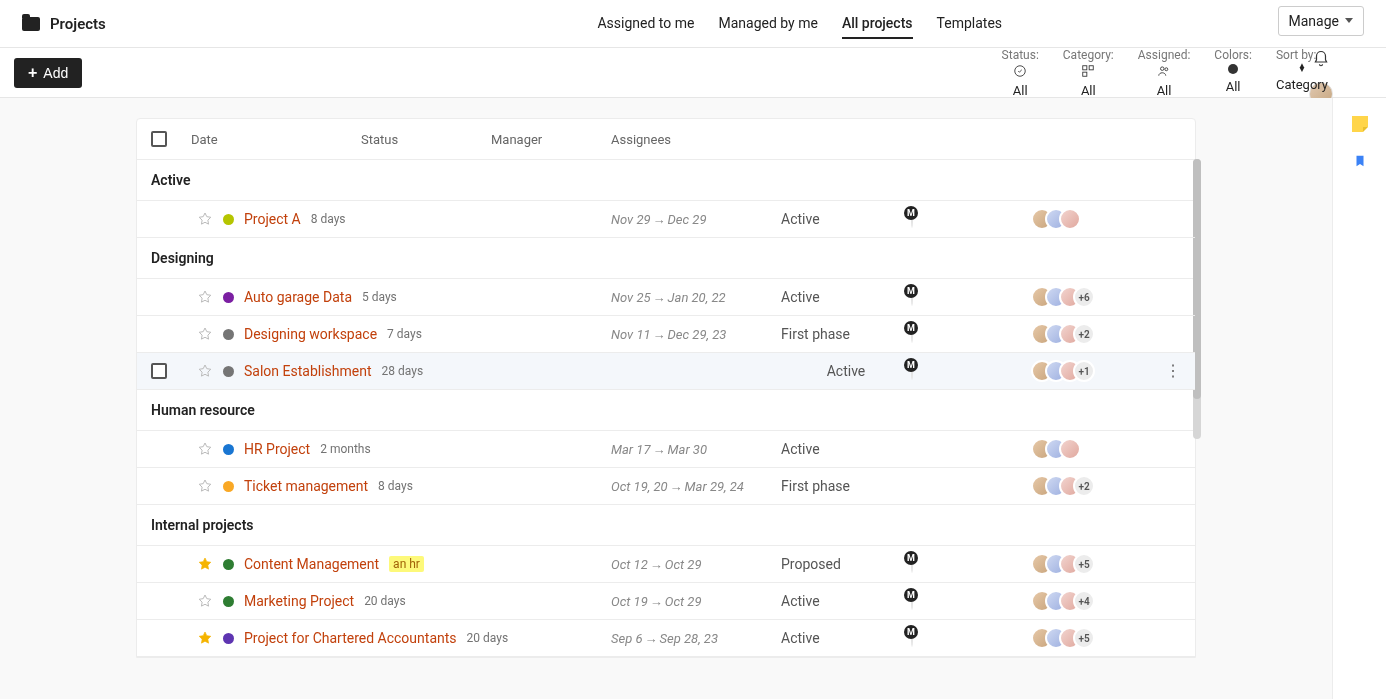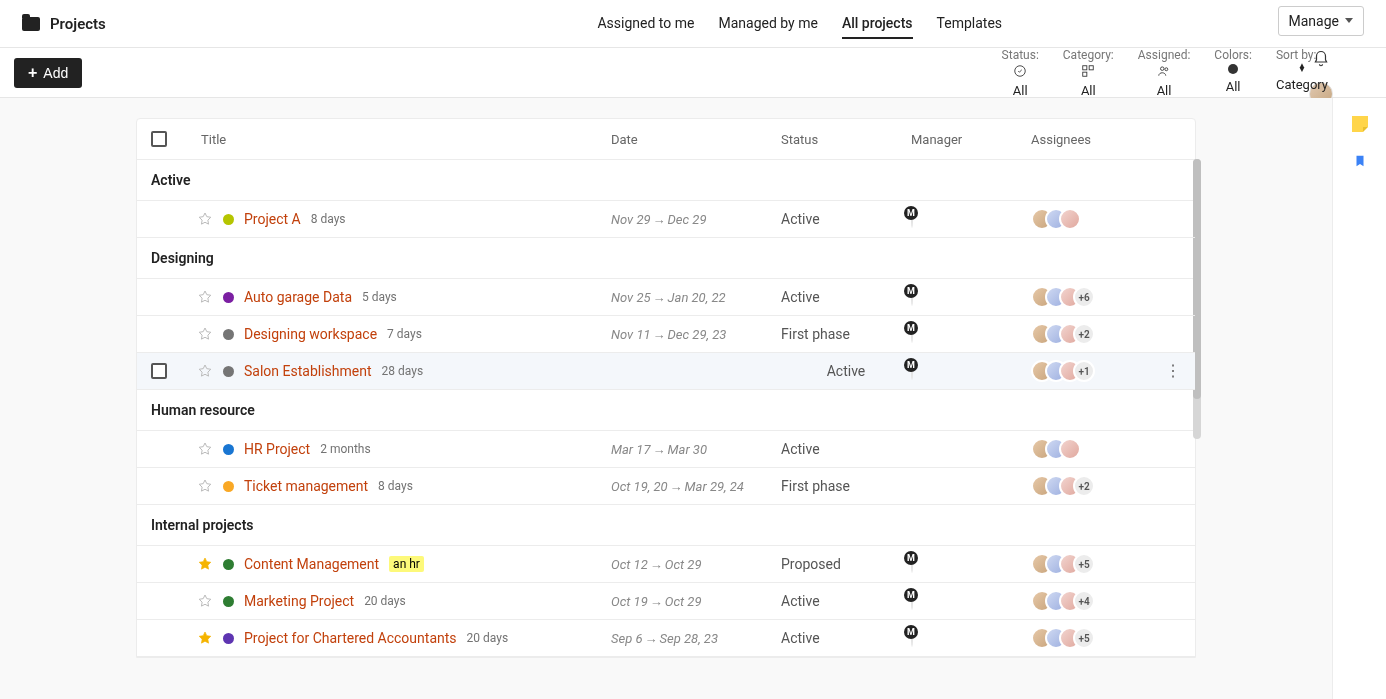--- a/index.html
+++ b/index.html
@@ -227,21 +227,21 @@
   .star svg { width:16px; height:16px;}
   .star.empty svg { fill:none; stroke:#bbb; stroke-width:1.5;}
   .star.filled svg { fill:#f5b400; stroke:#f5b400;}
 
   .color-dot {
     width:11px; height:11px;
     border-radius:50%;
   }
   .proj-name { color:#c2410c;}
   .duration { color:#737373; font-size:12px;}
-  .duration.badge { background:#fdf97a; color:#000000; font-style:normal; padding:1px 4px; border-radius:2px; font-size:12px;}
+  .duration.badge { background:#fdf97a; color:#a16207; font-style:normal; padding:1px 4px; border-radius:2px; font-size:12px;}
 
   .mgr-wrap { position:relative; display:inline-block;}
   .mgr-avatar {
     width:24px; height:24px;
     border-radius:50%;
     background: linear-gradient(135deg,#dcdcdc,#b8b8b8);
     border:1px solid #e3e3e3;
   }
   .mgr-badge {
     position:absolute;
@@ -416,21 +416,20 @@
 <div class="main-wrap">
   <div class="content">
     <div class="table-area">
       <div class="scrollbar-track">
         <div class="scrollbar-thumb"></div>
       </div>
       <div class="table-head">
         <div class="cb-cell">
           <div class="checkbox"></div>
         </div>
-        <div class="th-title">Title</div>
         <div class="th-date">Date</div>
         <div class="th-status">Status</div>
         <div class="th-manager">Manager</div>
         <div class="th-assignees">Assignees</div>
       </div>
       <div id="table-body">
           <div class="group-head">Active</div>
           <div class="row">
             <div class="cb-cell"></div>
             <div class="row-title">

